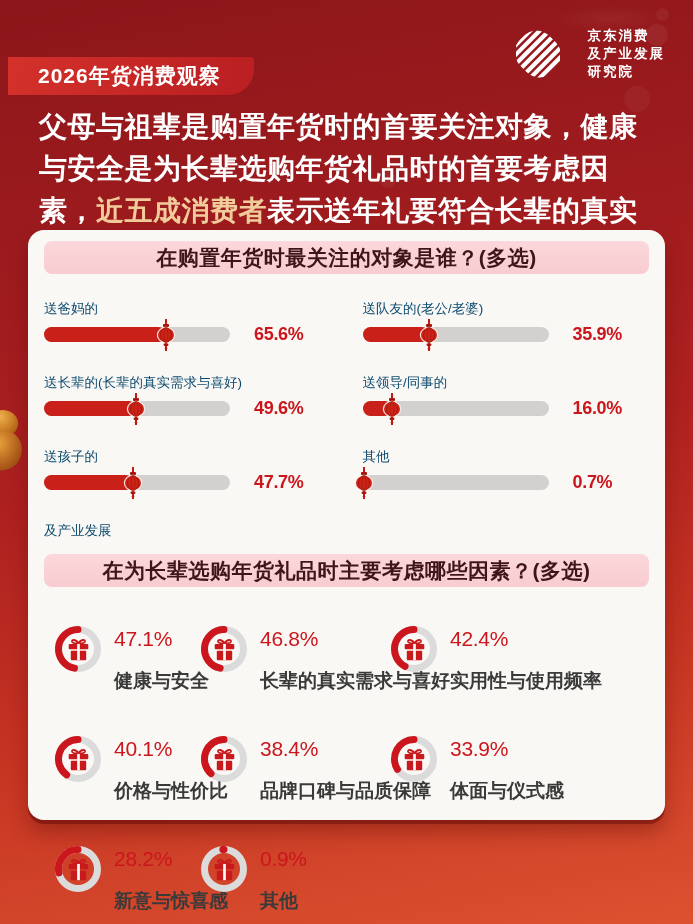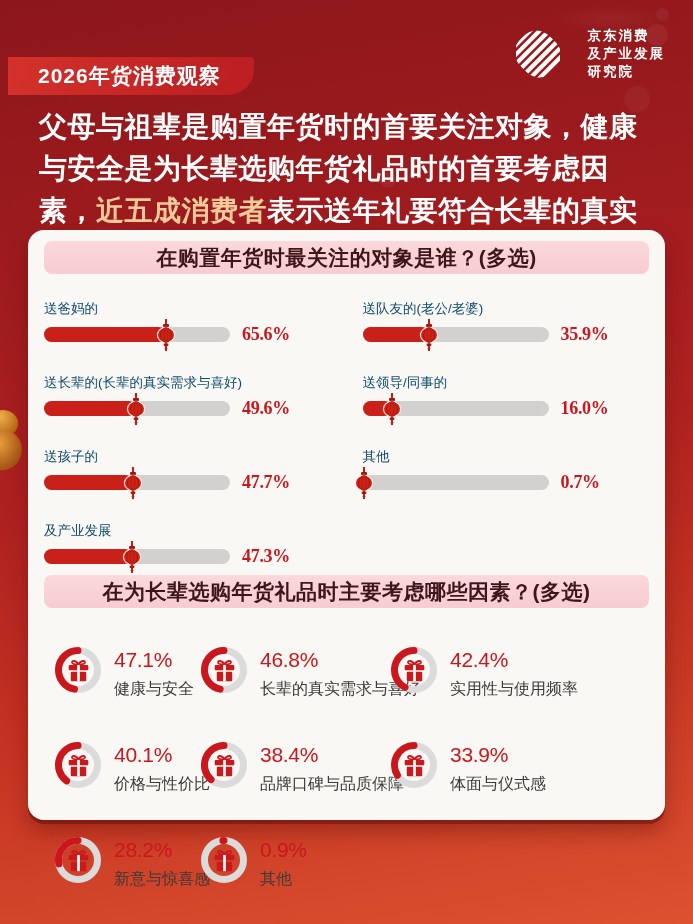--- a/index.html
+++ b/index.html
@@ -59,38 +59,38 @@
     color:var(--banner-text); font-size:21px; font-weight:bold; letter-spacing:.5px;
   }
   .qbanner.second{margin-top:8px;}
 
   .bar-grid{
     display:grid; grid-template-columns:1fr 1fr; grid-template-rows:repeat(4,auto);
     grid-auto-flow:column; column-gap:26px; row-gap:29px; padding:26px 10px 0 16px;
   }
   .bar-item{}
   .bar-label{font-size:13.5px; color:#0c4a6e; margin-bottom:6px; white-space:nowrap;}
-  .bar-row{display:flex; align-items:center; gap:12px;font-family:Liberation Serif, serif;}
+  .bar-row{display:flex; align-items:center; gap:24px;}
   .bar-track{position:relative; width:186px; height:15px; border-radius:8px; background:var(--track-gray); flex:none;}
   .bar-fill{position:absolute; left:0; top:0; height:15px; border-radius:8px; background:var(--bar-red); min-width:3px;}
   .lantern{position:absolute; top:50%; width:22px; height:32px; transform:translate(-50%,-50%); pointer-events:none;}
   .bar-value{font-size:18px; font-weight:bold; color:var(--accent-red); letter-spacing:-.3px; white-space:nowrap;}
 
   .donut-grid{
     display:grid; grid-template-columns:146px 190px 1fr; row-gap:41px;
     padding:38px 0 0 26px;
   }
   .donut-item{display:flex; gap:12px; align-items:flex-start;}
   .donut-wrap{position:relative; width:48px; height:48px; flex:none;}
   .donut-wrap .gift{position:absolute; left:12px; top:11px;}
   .donut-track{stroke:#DBDBDB;}
   .donut-arc{stroke:var(--accent-red);}
   .donut-text{padding-top:2px;}
   .donut-value{font-size:21px; font-weight:normal; color:var(--accent-red); line-height:1.1; letter-spacing:-.3px;}
-  .donut-label{font-size:16px; color:#3A3A3A; margin-top:8px; white-space:nowrap;}
+  .donut-label{font-size:19px; color:#3A3A3A; margin-top:18px; white-space:nowrap;font-weight:bold;}
 </style>
 </head>
 <body>
 
 <div class="decor d1"></div>
 <div class="decor d2"></div>
 <div class="decor d3"></div>
 <div class="decor d4"></div>
 <div class="ornament">
   <div class="knot"></div>
@@ -179,35 +179,20 @@
     <ellipse cx="11" cy="16" rx="2" ry="7.1" fill="none" stroke="#A8150E" stroke-width="0.8"></ellipse>
     <rect x="8.6" y="24.6" width="4.8" height="2.4" rx="1" fill="#A8150E"></rect>
     <circle cx="11" cy="29.6" r="1.3" fill="#C41A12"></circle>
   </svg>
           </div>
           <div class="bar-value">47.7%</div>
         </div>
       </div>
       <div class="bar-item">
         <div class="bar-label">及产业发展</div>
-        <div class="bar-row">
-          <div class="bar-track">
-            <div class="bar-fill" style="width: 47.3%;"></div>
-            <svg class="lantern" viewBox="0 0 22 32" style="left: 47.3%;">
-    <line x1="11" y1="0" x2="11" y2="32" stroke="#C41A12" stroke-width="2"></line>
-    <rect x="8" y="5" width="6" height="3" rx="1" fill="#A8150E"></rect>
-    <ellipse cx="11" cy="16" rx="8.6" ry="7.6" fill="#CE2417" stroke="rgba(255,246,238,0.9)" stroke-width="1.2"></ellipse>
-    <ellipse cx="11" cy="16" rx="5.4" ry="7.3" fill="none" stroke="#A8150E" stroke-width="1"></ellipse>
-    <ellipse cx="11" cy="16" rx="2" ry="7.1" fill="none" stroke="#A8150E" stroke-width="0.8"></ellipse>
-    <rect x="8.6" y="24.6" width="4.8" height="2.4" rx="1" fill="#A8150E"></rect>
-    <circle cx="11" cy="29.6" r="1.3" fill="#C41A12"></circle>
-  </svg>
-          </div>
-          <div class="bar-value">47.3%</div>
-        </div>
       </div>
       <div class="bar-item">
         <div class="bar-label">送队友的(老公/老婆)</div>
         <div class="bar-row">
           <div class="bar-track">
             <div class="bar-fill" style="width: 35.9%;"></div>
             <svg class="lantern" viewBox="0 0 22 32" style="left: 35.9%;">
     <line x1="11" y1="0" x2="11" y2="32" stroke="#C41A12" stroke-width="2"></line>
     <rect x="8" y="5" width="6" height="3" rx="1" fill="#A8150E"></rect>
     <ellipse cx="11" cy="16" rx="8.6" ry="7.6" fill="#CE2417" stroke="rgba(255,246,238,0.9)" stroke-width="1.2"></ellipse>

